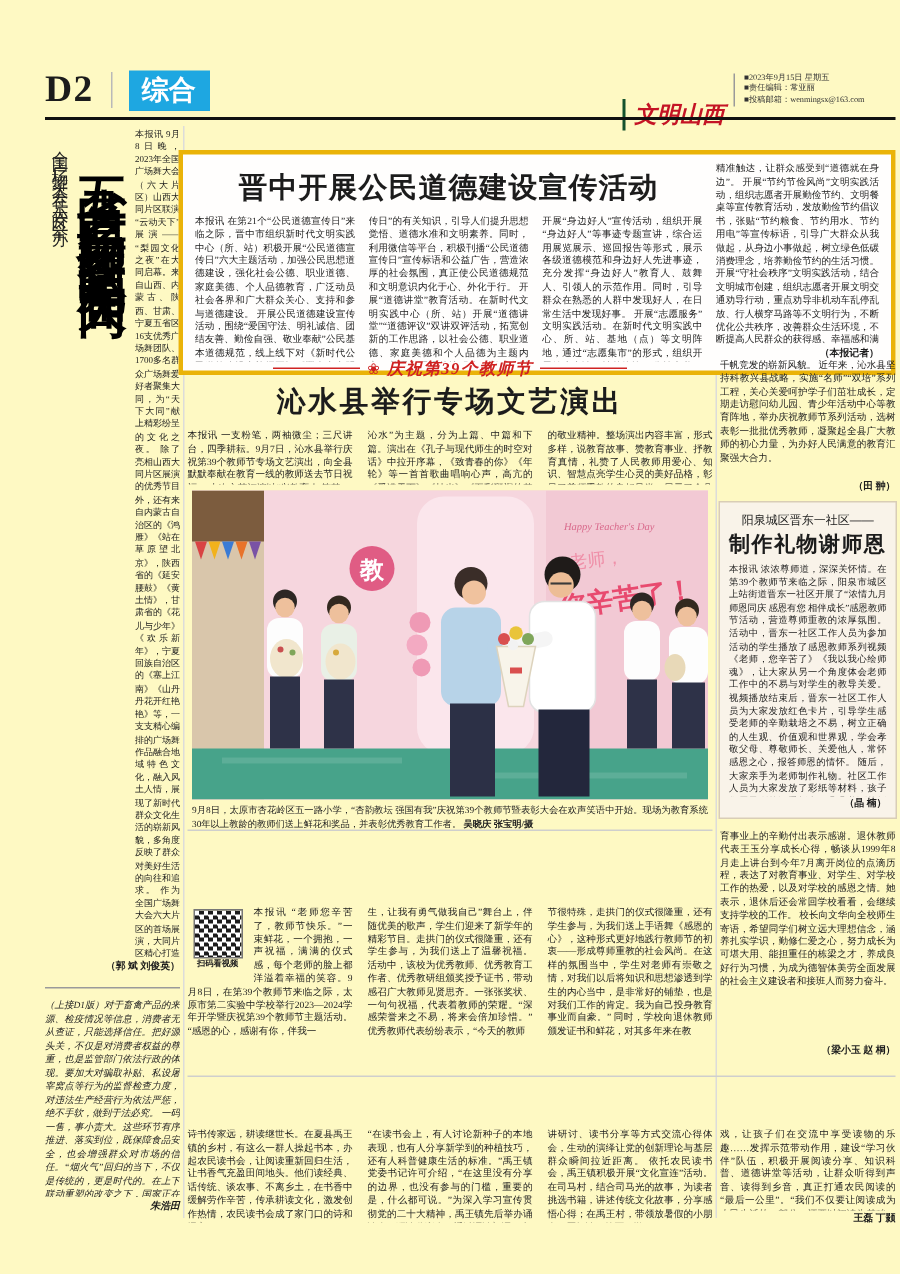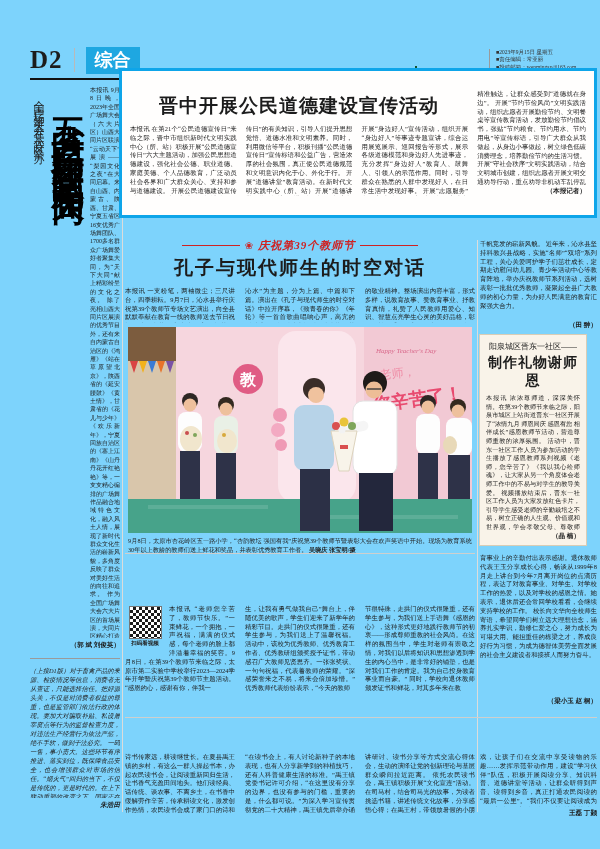--- a/index.html
+++ b/index.html
@@ -1,19 +1,19 @@
 <!DOCTYPE html>
 <html lang="zh"><head>
 <meta charset="utf-8">
 <style>
   * { margin:0; padding:0; box-sizing:border-box; }
   html,body { background:#e9e9e7; }
   .page {
     position:relative; width:600px; height:849px; margin:0 auto;
-    background:#7dd3fc; overflow:hidden;
+    background:#fef9c3; overflow:hidden;
     font-family:"Liberation Serif", serif; color:#1c1c1c;
   }
   
   .hdr { position:absolute; left:30px; top:44px; width:567px; height:32px; display:flex; align-items:center; }
   .page-no { font-size:25px; font-weight:bold; font-family:"Liberation Serif", serif; letter-spacing:1px; }
   .hdr-div { width:1px; height:24px; background:#b9b9b9; margin:0 11px; }
   .section-tag { background:#1ea7e1; color:#fff; font-weight:bold; font-size:18px; line-height:1; padding:4px 9px 5px; font-family:"Liberation Sans", sans-serif; }
   .hdr-spacer { flex:1; }
   .masthead { color:#c41425; font-size:15px; font-weight:bold; font-style:italic; font-family:"Liberation Serif", serif; border-left:2px solid #14532d; padding:1px 6px 1px 6px; white-space:nowrap;margin-top:32px; }
   .date-block { border-left:1px solid #9a9a9a; padding-left:6px; font-size:5.5px; line-height:7.5px; color:#333; width:108px; }
@@ -26,21 +26,21 @@
   .kicker { font-family:"Liberation Sans", sans-serif; font-size:9px; color:#222; }
   
   .vert-kicker { position:absolute; left:31px; top:92px; height:250px; writing-mode:vertical-rl; font-size:11px; letter-spacing:4px; font-family:"Liberation Sans", sans-serif; color:#222; }
   .vert-headline { position:absolute; left:48px; top:92px; height:572px; writing-mode:vertical-rl; font-size:33px; line-height:40px; letter-spacing:7px; font-weight:900; font-family:"Liberation Sans", sans-serif; color:#000; }
   .lead-body { position:absolute; left:90px; top:86px; width:30px; height:552px; font-size:6px; line-height:8.4px; text-align:justify; overflow:hidden; }
   .lead-byline { position:absolute; left:60px; top:640px; width:60px; }
   .left-div { position:absolute; left:30px; top:658px; width:90px; height:1px; background:#9a9a9a; }
   .cont-body { position:absolute; left:30px; top:666px; width:90px; height:132px; font-style:italic; font-size:6.3px; line-height:9px; text-align:justify; overflow:hidden; color:#222; }
   .cont-byline { position:absolute; left:30px; top:800px; width:90px; font-style:italic; }
   
-  .top-article { position:absolute; left:119px; top:68px; width:478px; height:150px; border:3px solid #0ea5e9; background:#fffefd; padding:19px 8px; display:flex; }
+  .top-article { position:absolute; left:119px; top:100px; width:478px; height:150px; border:3px solid #eab308; background:#fffefd; padding:6px 8px; display:flex; }
   .ta-left { width:342px; display:flex; flex-direction:column; }
   .ta-headline { text-align:center; font-size:19px; font-weight:900; font-family:"Liberation Sans", sans-serif; letter-spacing:1px; padding:3px 0 6px; }
   .ta-cols { display:flex; gap:9px; flex:1; overflow:hidden; }
   .ta-col { flex:1; }
   .ta-col4 { width:110px; margin-left:9px; display:flex; flex-direction:column; }
   .ta-col4-text { flex:1; overflow:hidden; }
   
   .banner { position:absolute; left:125px; top:238px; width:350px; display:flex; align-items:center; justify-content:center; gap:5px; }
   .banner-line { width:58px; height:1px; background:#cf2222; }
   .banner-flower { color:#cf2222; font-size:10px; }
@@ -60,21 +60,21 @@
   .qr-wrap { float:left; width:40px; margin:1px 4px 2px 0; text-align:center; }
   .qr { width:33px; height:33px; margin:0 auto; border:1px solid #777; background-image:repeating-conic-gradient(#1b1b1b 0% 25%, #ffffff 0% 50%); background-size:6px 6px; }
   .qr-label { font-size:5.5px; line-height:8px; color:#222; font-weight:bold; }
   
   .r-headline { position:absolute; left:125px; top:722px; width:350px; text-align:center; font-size:19px; font-weight:900; font-family:"Liberation Sans", sans-serif; letter-spacing:2px; }
   .r-cols { position:absolute; left:125px; top:753px; width:350px; height:62px; display:flex; gap:10px; }
   .r-col { flex:1; }
   
   .sb-qcont { position:absolute; left:480px; top:240px; width:117px; height:78px; }
   .sb-qbyline { position:absolute; left:480px; top:320px; width:117px; }
-  .sb-box { position:absolute; left:479px; top:334px; width:108px; height:212px; background:#f9f3e9; border:1px solid #d9cdb6; padding:6px 6px 4px; display:flex; flex-direction:column; }
+  .sb-box { position:absolute; left:479px; top:334px; width:119px; height:212px; background:#f9f3e9; border:1px solid #d9cdb6; padding:6px 6px 4px; display:flex; flex-direction:column; }
   .sb-kicker { text-align:center; font-size:8px; font-family:"Liberation Sans", sans-serif; }
   .sb-headline { text-align:center; font-size:14px; font-weight:900; font-family:"Liberation Sans", sans-serif; letter-spacing:1px; margin:2px 0 4px; }
   .sb-body { flex:1; font-size:6.2px; line-height:8.6px; text-align:justify; overflow:hidden; }
   .sb-gcont { position:absolute; left:480px; top:554px; width:117px; height:140px; }
   .sb-gbyline { position:absolute; left:480px; top:696px; width:117px; }
   .sb-rcol { position:absolute; left:480px; top:753px; width:117px; height:54px; }
   .sb-rbyline { position:absolute; left:480px; top:808px; width:117px; }
 </style>
 </head>
 <body>
@@ -122,21 +122,21 @@
       <div class="byline">（本报记者）</div>
     </div>
   </div>
 
   <div class="banner">
     <span class="banner-line"></span>
     <span class="banner-flower">❀</span>
     <span class="banner-text">庆祝第39个教师节</span>
     <span class="banner-line"></span>
   </div>
-  <div class="q-headline">孔子与现代师生的时空对话</div>
+  <div class="q-headline">沁水县举行专场文艺演出</div>
   <div class="q-cols">
     <div class="q-col small">本报讯 一支粉笔，两袖微尘；三尺讲台，四季耕耘。9月7日，沁水县举行庆祝第39个教师节专场文艺演出，向全县默默奉献在教育一线的教师送去节日祝福。 本次文艺汇演以“兴教育人 筑梦</div>
     <div class="q-col small">沁水”为主题，分为上篇、中篇和下篇。演出在《孔子与现代师生的时空对话》中拉开序幕，《致青春的你》《年轮》等一首首歌曲唱响心声，高亢的《爱满天下》《烛光》《五彩斑斓的梦想》深情讴歌了广大教师恪尽职守、无私奉献</div>
     <div class="q-col small">的敬业精神。整场演出内容丰富，形式多样，说教育故事、赞教育事业、抒教育真情，礼赞了人民教师用爱心、知识、智慧点亮学生心灵的美好品格，彰显了尊师重教的良好风尚，展示了全县教育百花齐放、</div>
   </div>
 
   <div class="photo">
     <svg viewBox="0 0 344 206" width="344" height="206">
       <rect width="344" height="206" fill="#f4d2da"></rect>
       <g>

